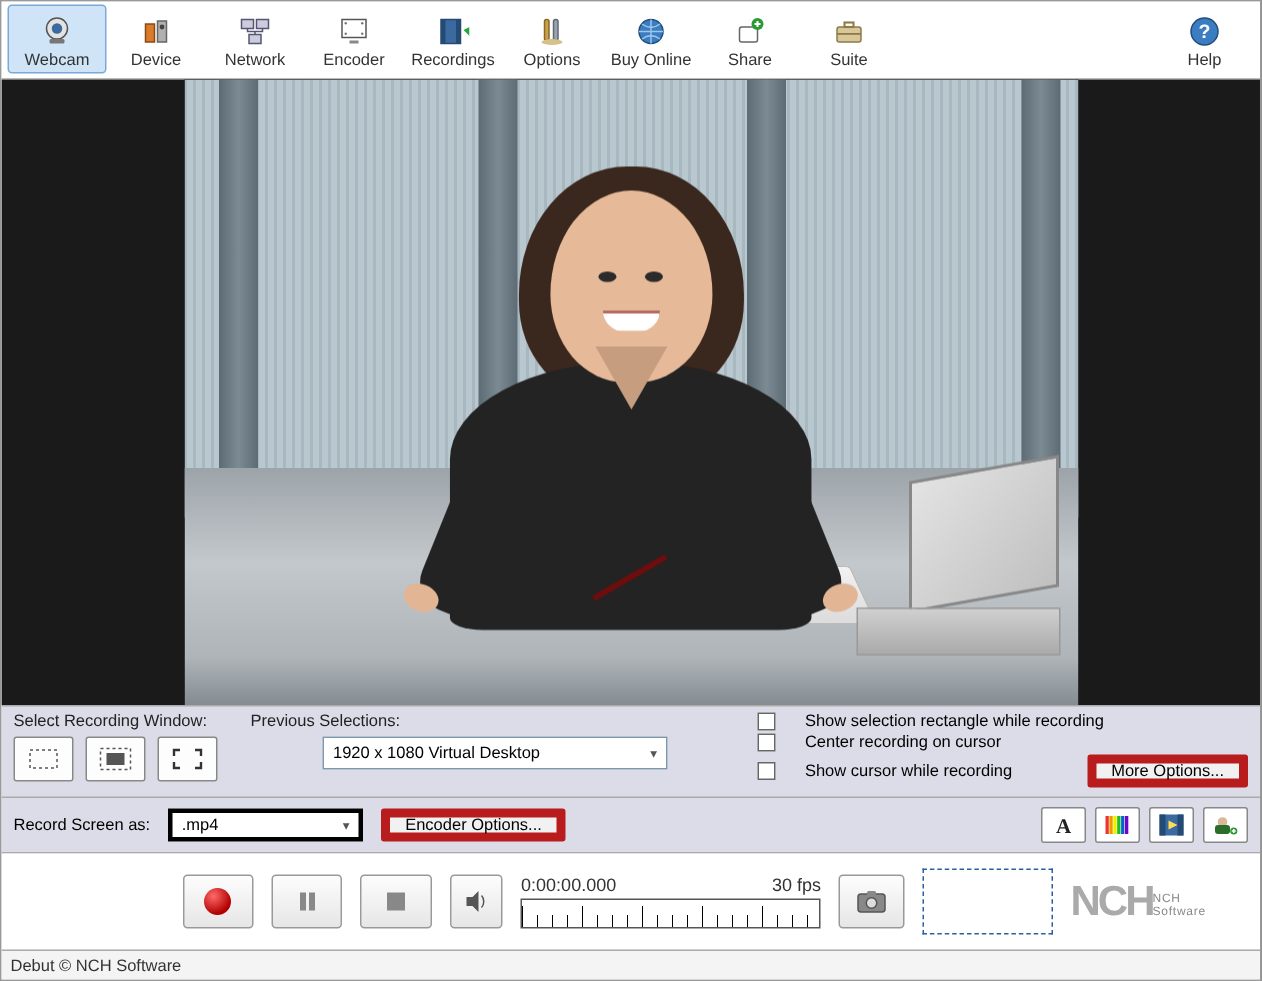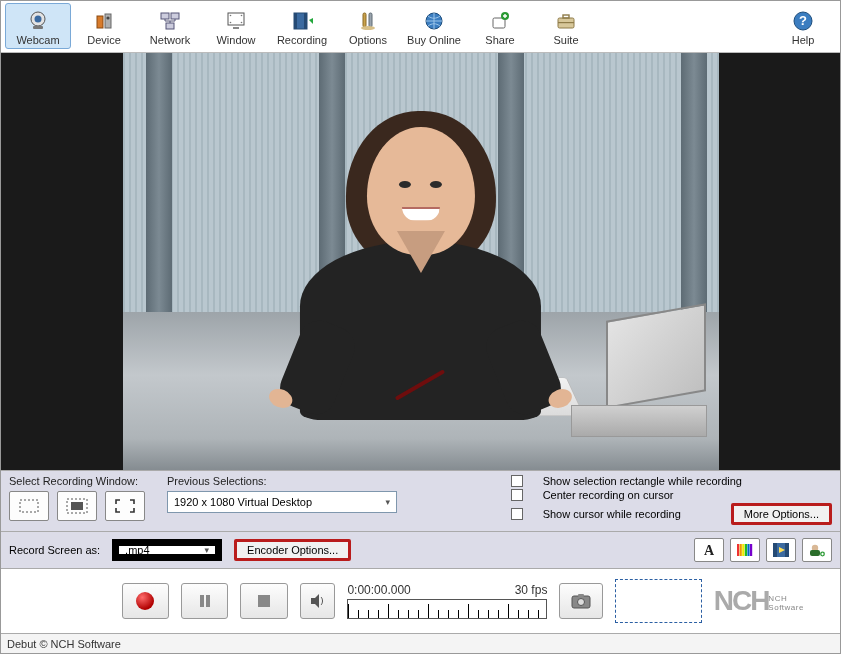--- a/index.html
+++ b/index.html
@@ -173,37 +173,37 @@
   .lblhdr { font-size: 11px; color: #222; margin-bottom: 4px; }
   .winbtns { display:flex; gap:8px; }
   .winbtn {
     width:40px;height:30px;border:1px solid #888;background:#fdfdfd;
     display:flex;align-items:center;justify-content:center;cursor:pointer;
     border-radius:2px;
   }
   .dropdown{
     width:230px;height:22px;border:1px solid #7f97ad;background:#fff;
     display:flex;align-items:center;padding:0 6px;justify-content:space-between;
-    cursor:pointer;font-size:11px;
+    cursor:pointer;font-size:11px;margin-left:48px;
   }
   .chev{font-size:9px;color:#555;}
   .checkrow{display:flex;align-items:center;gap:20px;font-size:11px;margin-bottom:2px;}
   .checkbox{width:12px;height:12px;border:1px solid #666;background:#fff;}
   .btn{
-    height:22px;border:3px solid #b91c1c;background:#f1f1f1;
+    height:22px;border:6px solid #b91c1c;background:#f1f1f1;
     padding:0 10px;font-size:11px;cursor:pointer;
     display:inline-flex;align-items:center;border-radius:2px;
   }
 
   
   .recordrow{
     display:flex;align-items:center;gap:12px;padding:6px 8px;
     background:#dcdce8;border-bottom:1px solid #aaa;
   }
-  .formatdrop{width:110px;height:22px;border:7px solid #000000;background:#fff;
+  .formatdrop{width:130px;height:22px;border:3px solid #000000;background:#fff;
     display:flex;align-items:center;justify-content:space-between;padding:0 6px;cursor:pointer;font-size:11px;}
   .iconbtns{margin-left:auto;display:flex;gap:6px;}
   .iconbtn{width:30px;height:24px;border:1px solid #888;background:#fff;
     display:flex;align-items:center;justify-content:center;cursor:pointer;border-radius:2px;}
 
   
   .transport{
     display:flex;align-items:center;gap:12px;
     padding:6px 10px;background:#fff;height:64px;
   }
@@ -288,32 +288,32 @@
     <span class="ico">
       <svg width="22" height="22" viewBox="0 0 22 22">
           <rect x="3" y="3" width="16" height="12" fill="#fff" stroke="#555"></rect>
           <circle cx="5.5" cy="5.5" r="0.8" fill="#777"></circle>
           <circle cx="5.5" cy="12.5" r="0.8" fill="#777"></circle>
           <circle cx="16.5" cy="5.5" r="0.8" fill="#777"></circle>
           <circle cx="16.5" cy="12.5" r="0.8" fill="#777"></circle>
           <rect x="8" y="17" width="6" height="2" fill="#888"></rect>
         </svg>
     </span>
-    <span class="lbl">Window</span>
+    <span class="lbl">Encoder</span>
   </div>
   <div class="toolbar-item">
     <span class="ico">
       <svg width="22" height="22" viewBox="0 0 22 22">
           <rect x="3" y="3" width="13" height="16" fill="#3b6aa0" stroke="#254a74"></rect>
           <rect x="3" y="3" width="3" height="16" fill="#254a74"></rect>
           <rect x="13" y="3" width="3" height="16" fill="#254a74"></rect>
           <polygon points="18,10 22,8 22,14" fill="#23a73c"></polygon>
         </svg>
     </span>
-    <span class="lbl">Recording</span>
+    <span class="lbl">Recordings</span>
   </div>
   <div class="toolbar-item">
     <span class="ico">
       <svg width="22" height="22" viewBox="0 0 22 22">
           <rect x="6" y="3" width="3" height="14" rx="1.4" fill="#c9a14b" stroke="#8a6a26"></rect>
           <rect x="12" y="3" width="3" height="14" rx="1.4" fill="#9aa4ad" stroke="#5e6a73"></rect>
           <ellipse cx="11" cy="18" rx="7" ry="2" fill="#d8c089"></ellipse>
         </svg>
     </span>
     <span class="lbl">Options</span>

